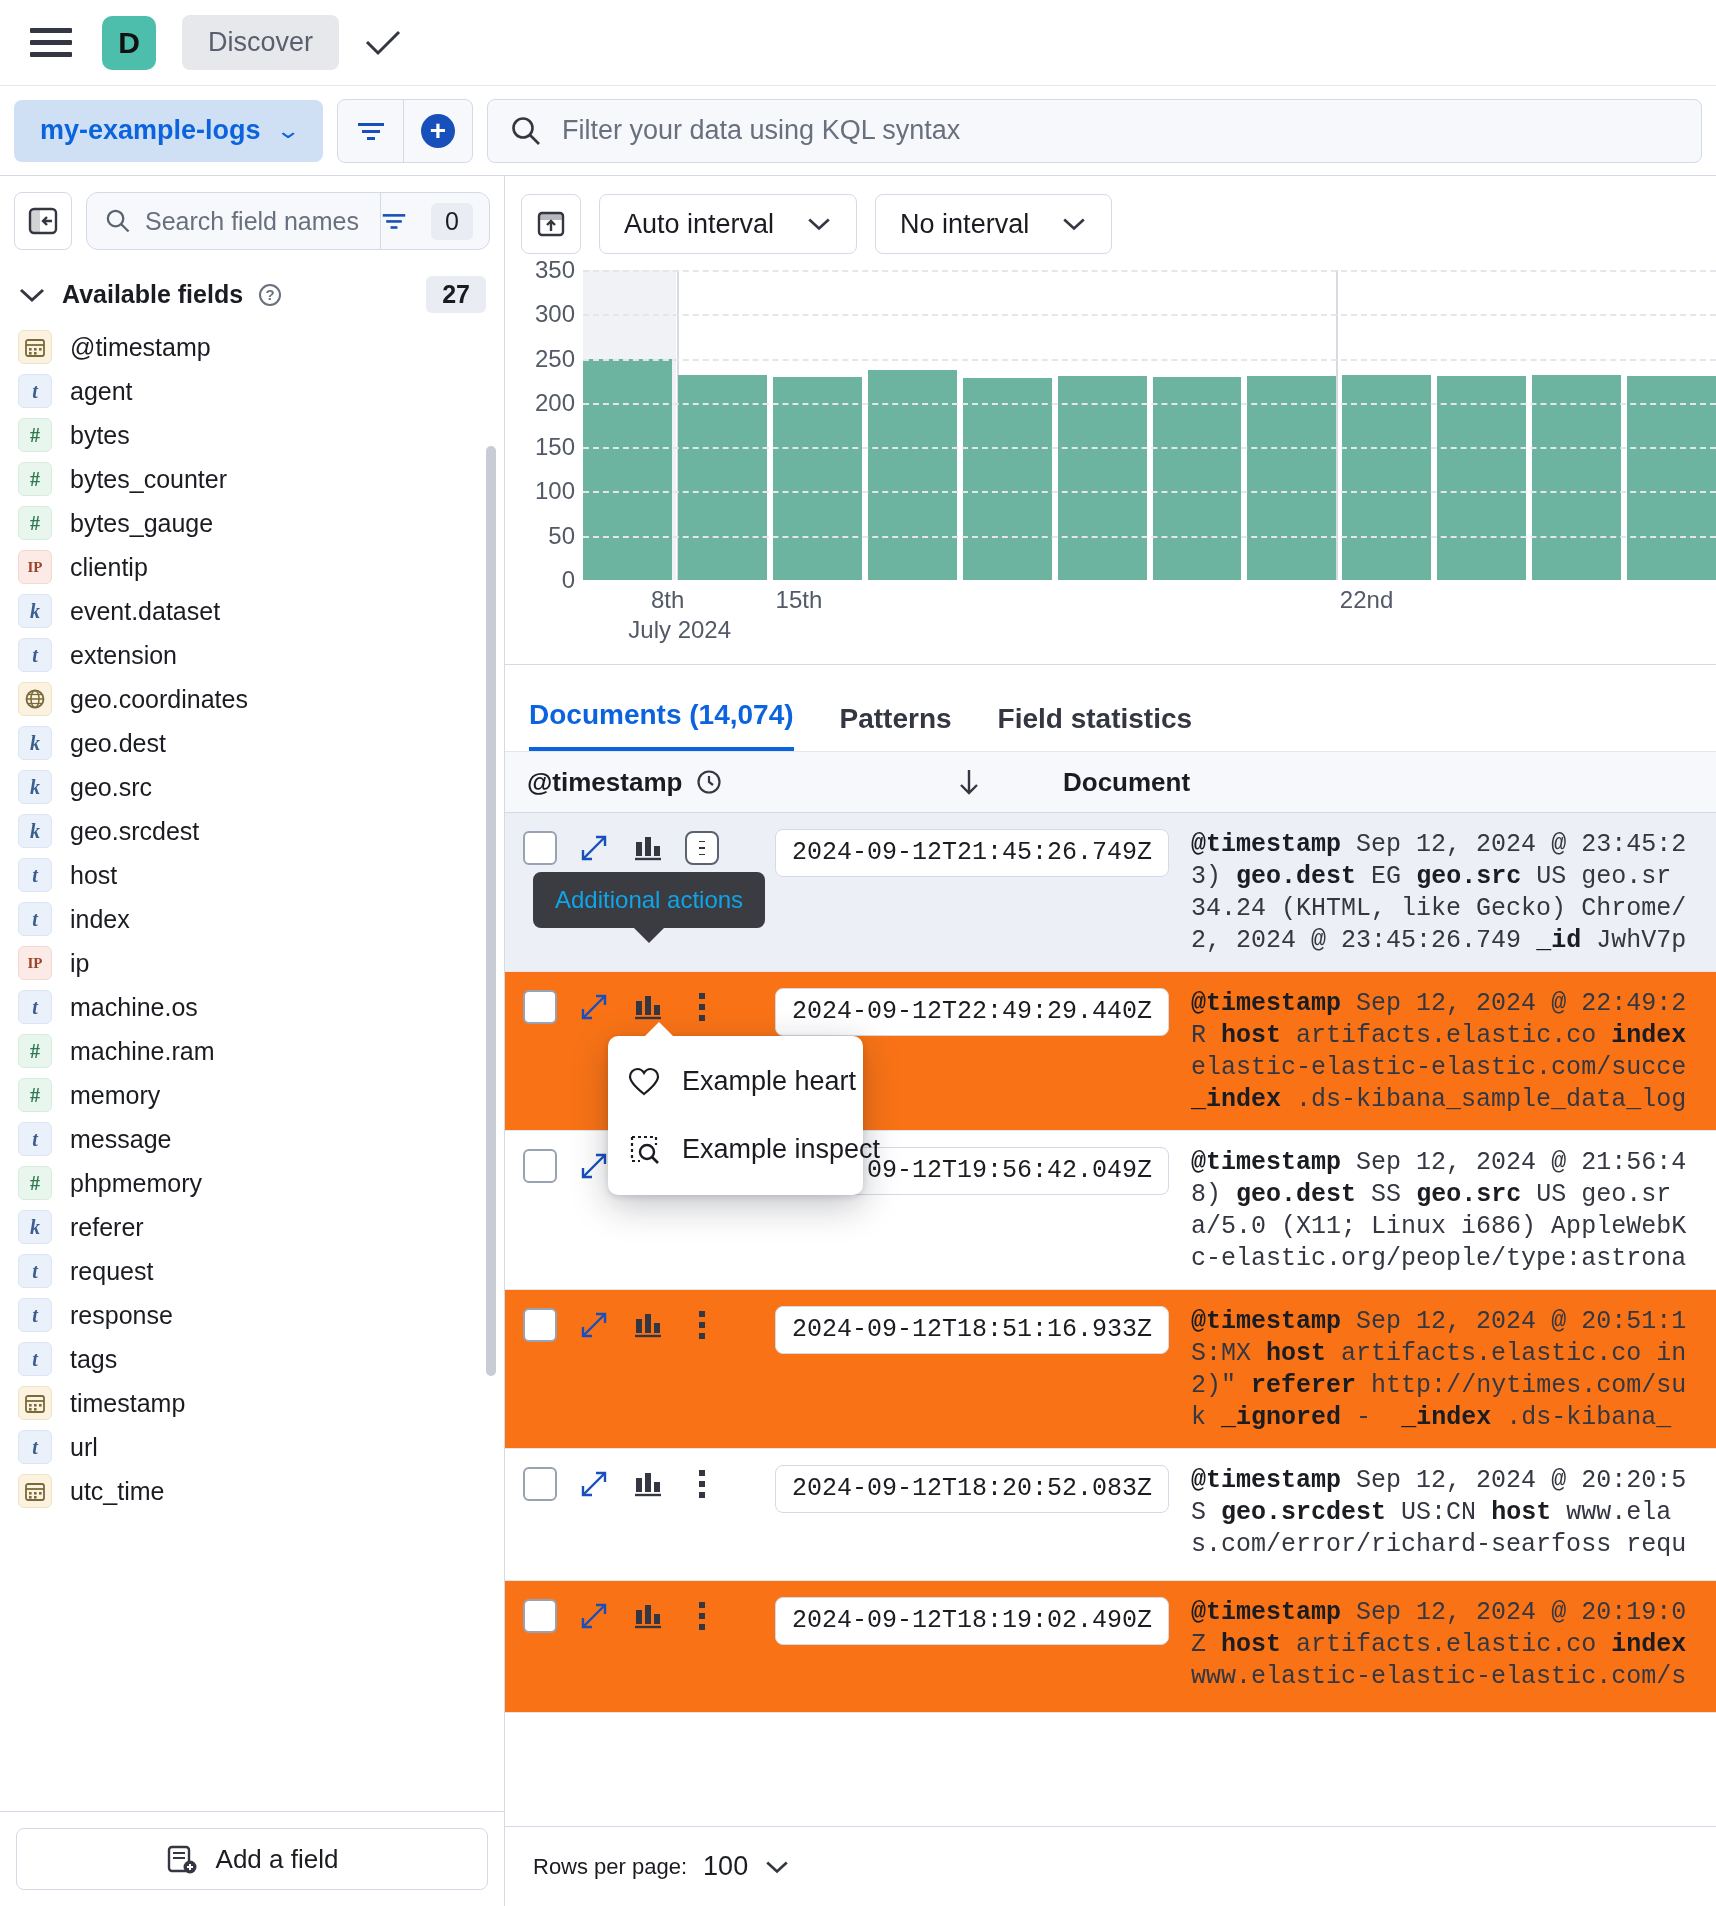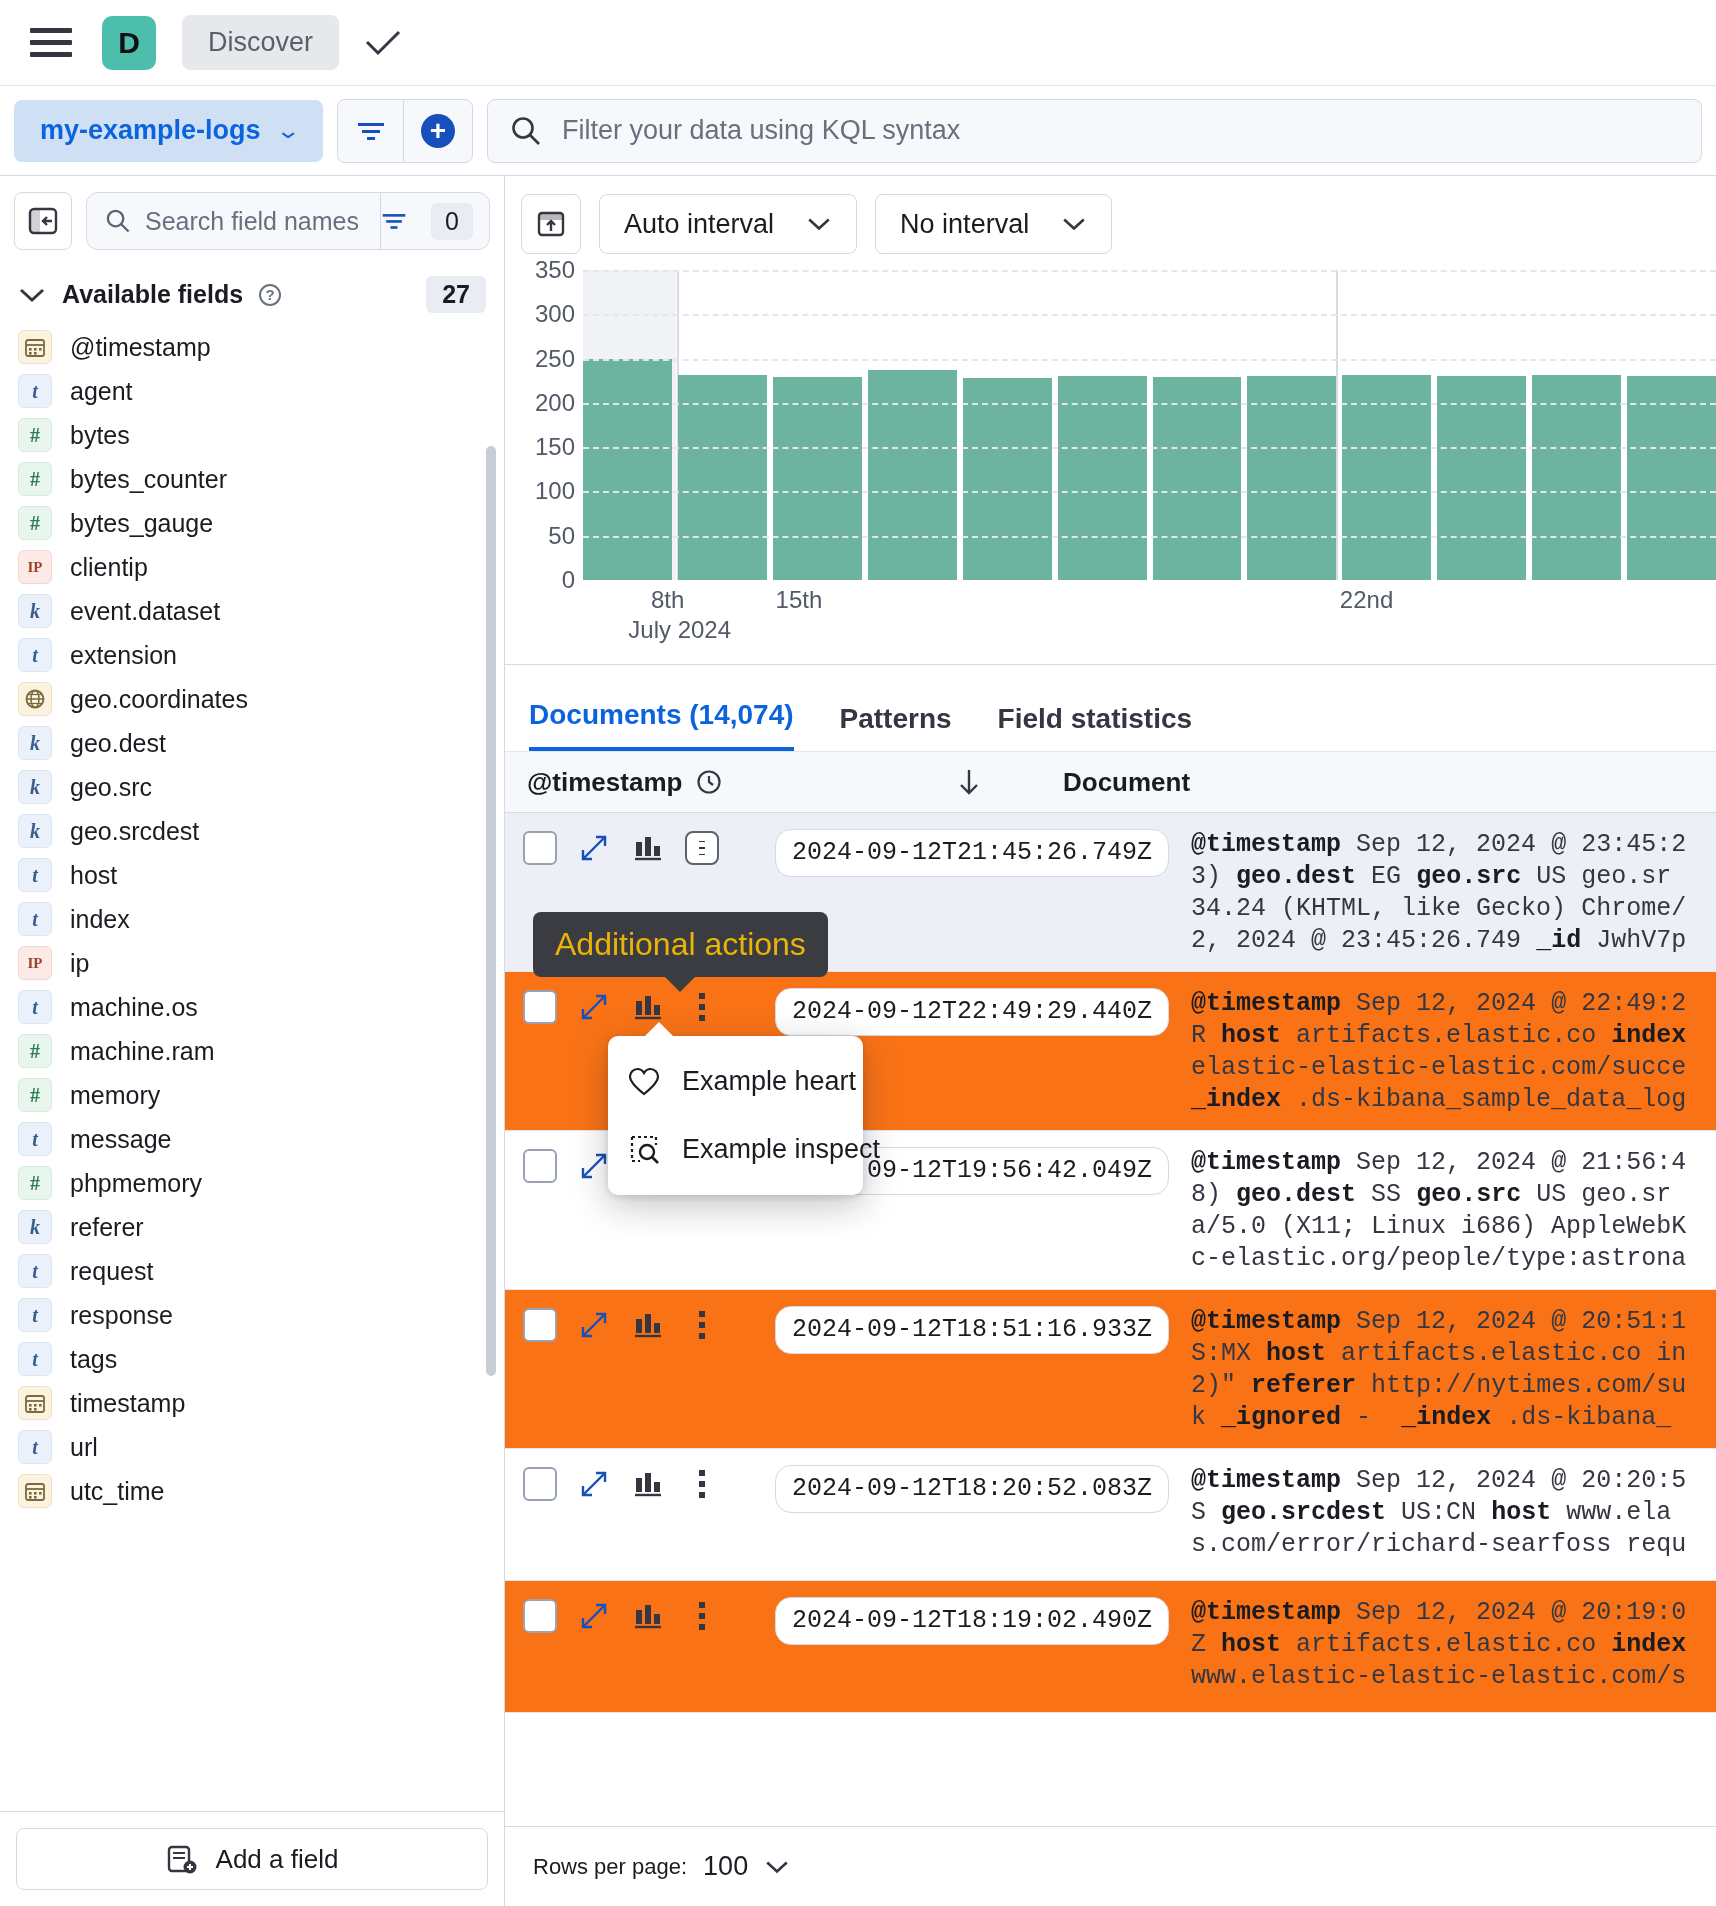--- a/index.html
+++ b/index.html
@@ -168,41 +168,41 @@
   .row { display: flex; border-bottom: 1px solid #e3e6ec; min-height: 132px; }
   .row.alt { background: #f97316; }
   .row.hl { background: #eceff5; }
   .row-lead { width: 270px; min-width:270px; display: flex; align-items: flex-start; gap: 20px; padding: 18px 0 0 18px; }
   .cbx { width: 34px; height: 34px; border: 2px solid #98a2b3; border-radius: 6px; background: #fff; cursor: pointer; }
   .ricon { width: 34px; height: 34px; display: flex; align-items: center; justify-content: center; cursor: pointer; }
   .dots3 { display:flex; flex-direction:column; gap:5px; align-items:center; }
   .dots3 i { width: 6px; height: 6px; background: #343741; display:block; }
   .dots-btn { border: 2px solid #5a6270; border-radius: 8px; padding: 8px 12px; background:#fff;}
   .ts-pill {
-    border: 1px solid #d3dae6; border-radius: 16px; background: #fff; padding: 8px 16px;
+    border: 1px solid #d3dae6; border-radius: 8px; background: #fff; padding: 8px 16px;
     font-family: "Liberation Mono", monospace; font-size: 25px; margin: 16px 0 0 0; height: 48px; white-space: nowrap;
   }
   .doc-cell {
     flex: 1; min-width: 0; padding: 16px 0 14px 22px;
     font-family: "Liberation Mono", monospace; font-size: 25px; line-height: 1.28;
     color: #343741; overflow: hidden; white-space: pre; 
   }
   .doc-cell b { font-weight: 700; color: #1a1c21; }
 
   .grid-footer {
     height: 80px; min-height: 80px; border-top: 1px solid #d3dae6; display: flex; align-items: center;
     padding: 0 28px; gap: 16px; background: #fff;
   }
   .rpp { font-size: 22px; }
   .rpp-sel { display:flex; align-items:center; gap:16px; cursor:pointer; font-size:27px;}
 
   
   .tooltip {
-    position: absolute; left: 533px; top: 872px; background: #3a3c42; color: #eab308;
-    border-radius: 8px; padding: 14px 22px; font-size: 32px; z-index: 60; white-space: nowrap; margin-top: 40px;
+    position: absolute; left: 533px; top: 872px; background: #3a3c42; color: #0ea5e9;
+    border-radius: 8px; padding: 14px 22px; font-size: 24px; z-index: 60; white-space: nowrap;
   }
   .tooltip:after {
     content: ""; position: absolute; left: 50%; bottom: -15px; transform: translateX(-50%);
     border-left: 16px solid transparent; border-right: 16px solid transparent; border-top: 16px solid #3a3c42;
   }
   .ctx-menu {
     position: absolute; left: 608px; top: 1036px; width: 255px; background: #fff;
     border-radius: 10px; box-shadow: 0 10px 36px rgba(20,25,40,.26), 0 2px 6px rgba(20,25,40,.14);
     z-index: 55; padding: 12px 0;
   }

